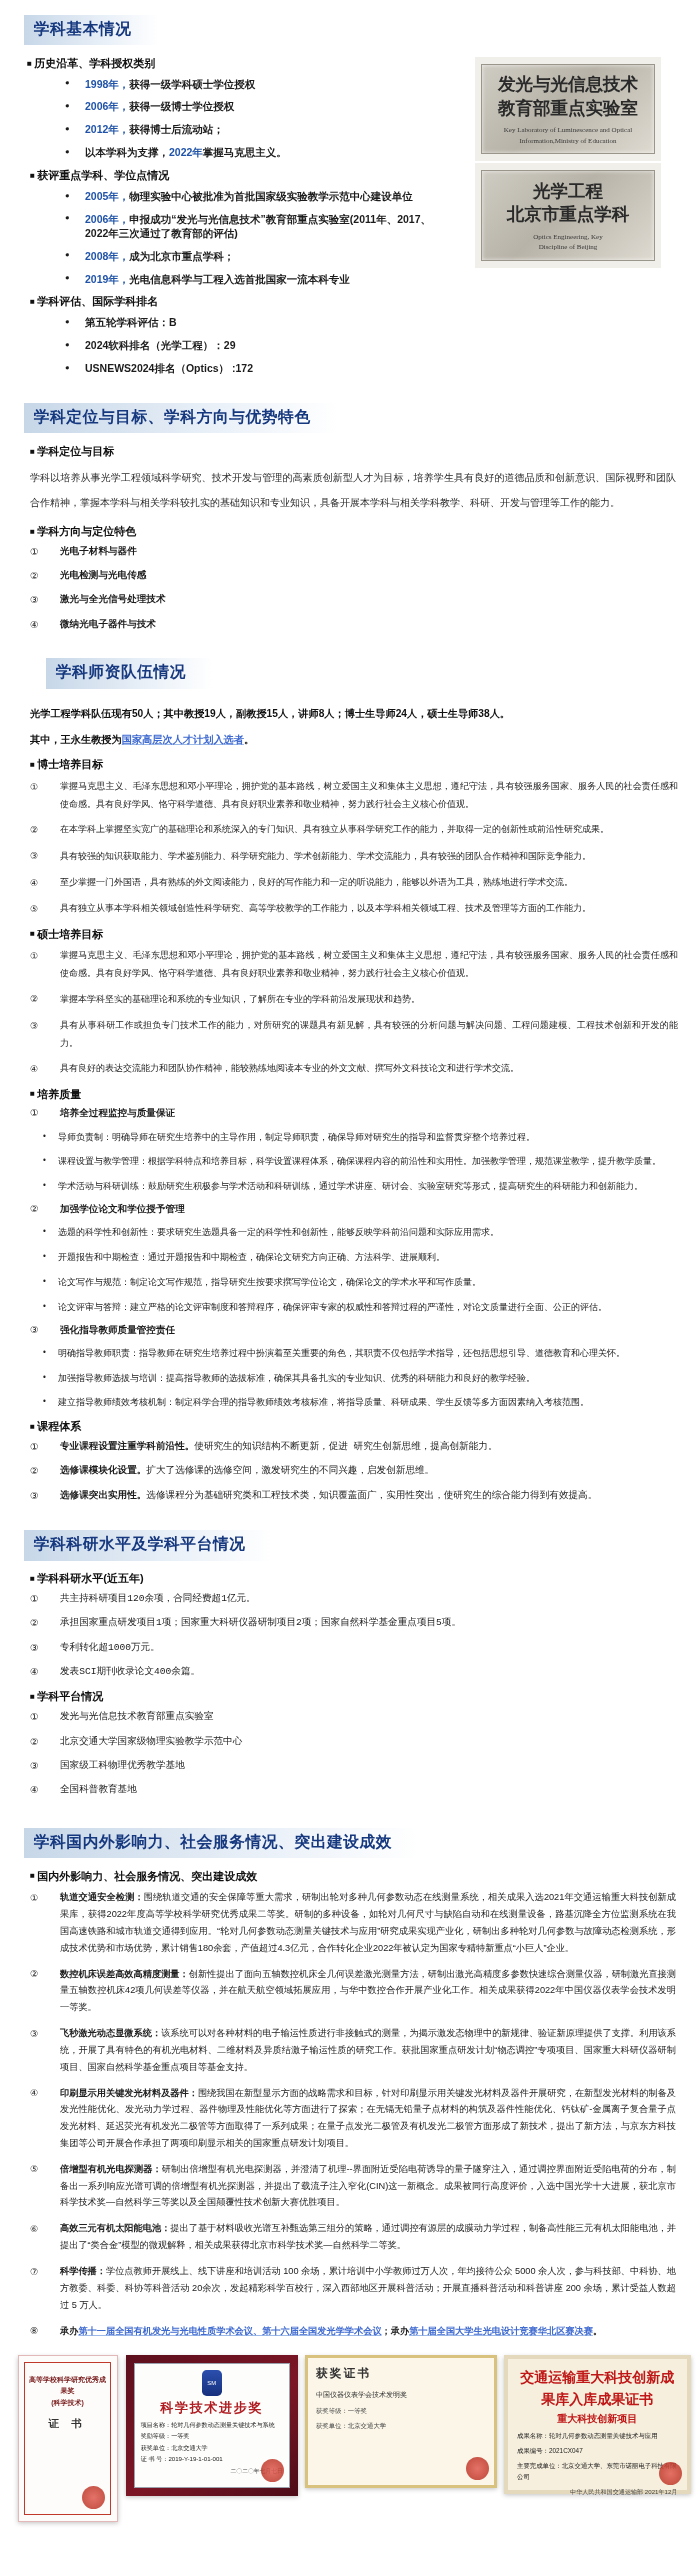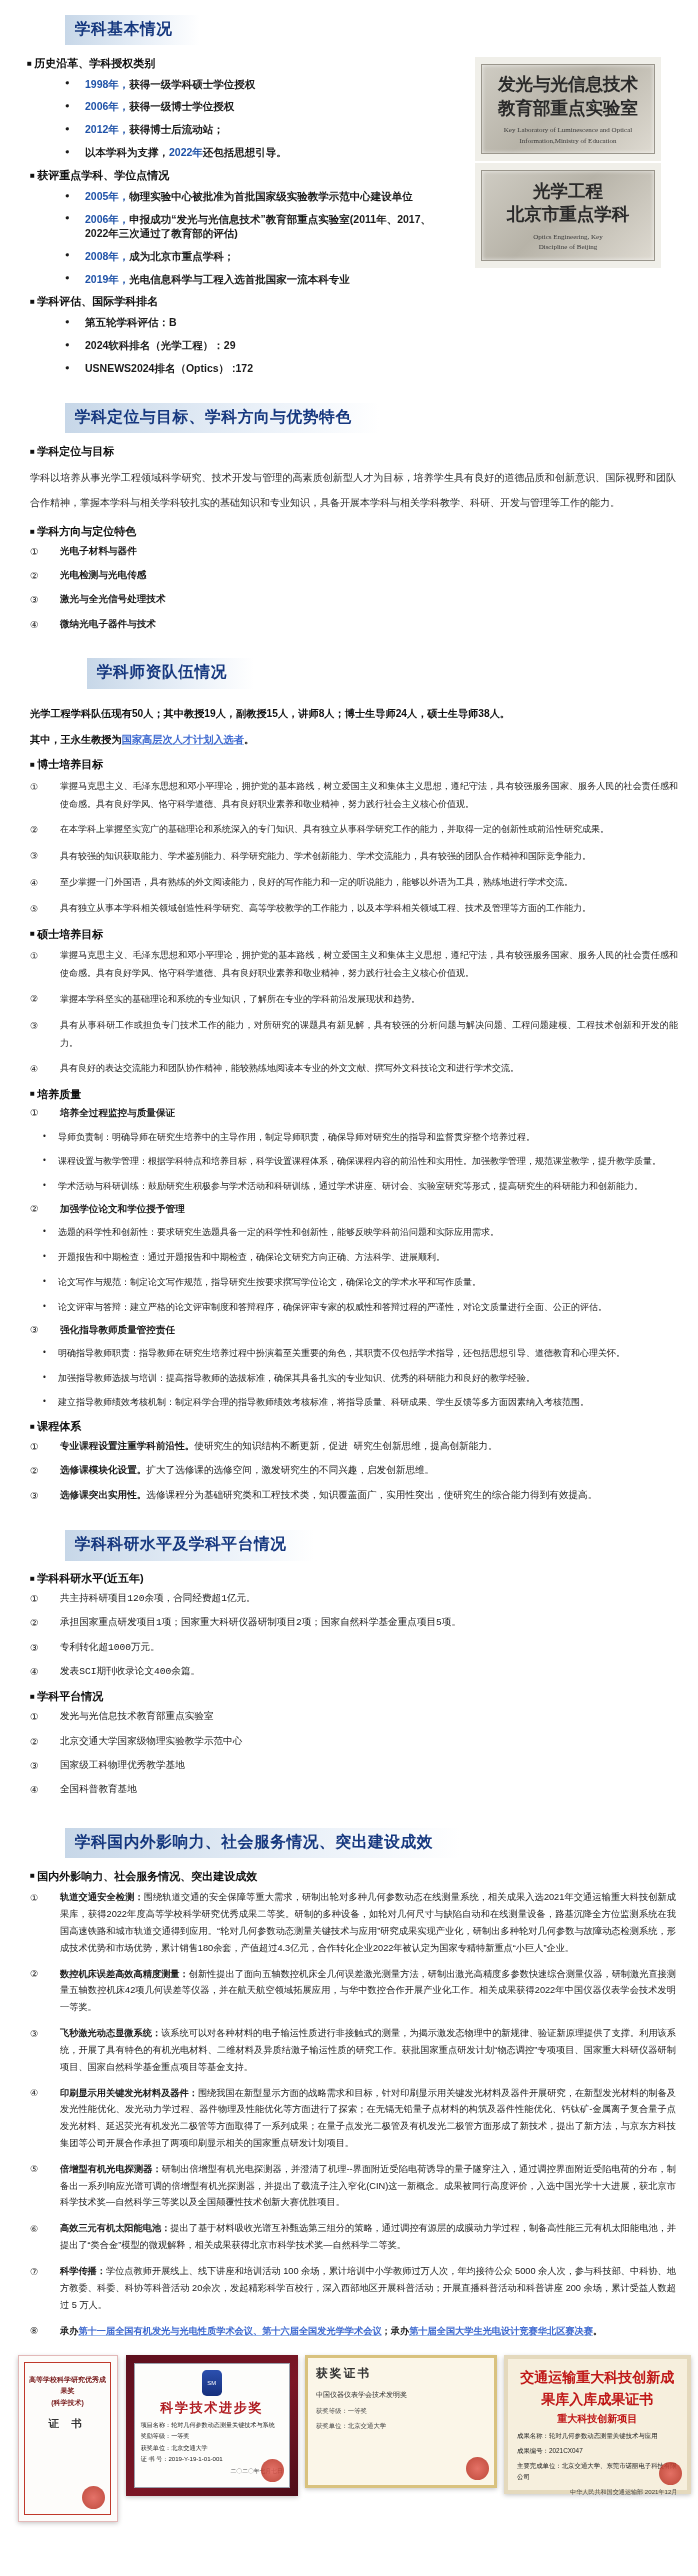--- a/index.html
+++ b/index.html
@@ -1,20 +1,20 @@
 <!DOCTYPE html>
 <html style="font-size:9.3px"><head>
 <meta charset="utf-8">
 <style>
   html,body{margin:0;padding:0;background:#ffffff;}
   body{width:699px;font-family:"Liberation Sans","DejaVu Sans",sans-serif;color:#1c1c1c;}
   .page{position:relative;width:699px;background:#fff;padding-bottom:16.3px;}
 
   
-  .sec-header{display:flex;align-items:flex-end;margin:15px 0 10.5px 20.4px;gap:41px;}
+  .sec-header{display:flex;align-items:flex-end;margin:15px 0 10.5px 20.4px;}
   .sec-header .bar{width:4.1px;background:#2d5797;flex:none;}
   .sec-header .band{background:linear-gradient(90deg,#c7d7e8 0%,#e9f0f8 60%,#ffffff 100%);
     padding:4.1px 27px 5.2px 9.3px;font-size:15.7px;font-weight:700;color:#16387f;letter-spacing:0.6px;white-space:nowrap;}
 
   
   .sq{font-size:11px;font-weight:700;color:#111;margin:8.2px 0 5.8px 30px;}
   .sq::before{content:"■ ";font-size:8.2px;vertical-align:1.2px;}
 
   
   .dotline{display:flex;margin:0 0 8.7px 65px;font-size:10.5px;font-weight:700;line-height:1.35;}
@@ -126,21 +126,21 @@
   <div class="dotline">
       <span class="dot">●</span>
       <span class="txt"><span class="year">2006年，</span><span>获得一级博士学位授权</span></span>
     </div>
   <div class="dotline">
       <span class="dot">●</span>
       <span class="txt"><span class="year">2012年，</span><span>获得博士后流动站；</span></span>
     </div>
   <div class="dotline">
       <span class="dot">●</span>
-      <span class="txt"><span>以本学科为支撑，</span><span class="year">2022年</span><span>还包括思想引导。</span></span>
+      <span class="txt"><span>以本学科为支撑，</span><span class="year">2022年</span><span>掌握马克思主义。</span></span>
     </div>
 
   <div class="sq">获评重点学科、学位点情况</div>
   <div class="dotline">
       <span class="dot">●</span>
       <span class="txt"><span class="year">2005年，</span><span>物理实验中心被批准为首批国家级实验教学示范中心建设单位</span></span>
     </div>
   <div class="dotline">
       <span class="dot">●</span>
       <span class="txt"><span class="year">2006年，</span><span>申报成功“发光与光信息技术”教育部重点实验室(2011年、2017、2022年三次通过了教育部的评估)</span></span>

